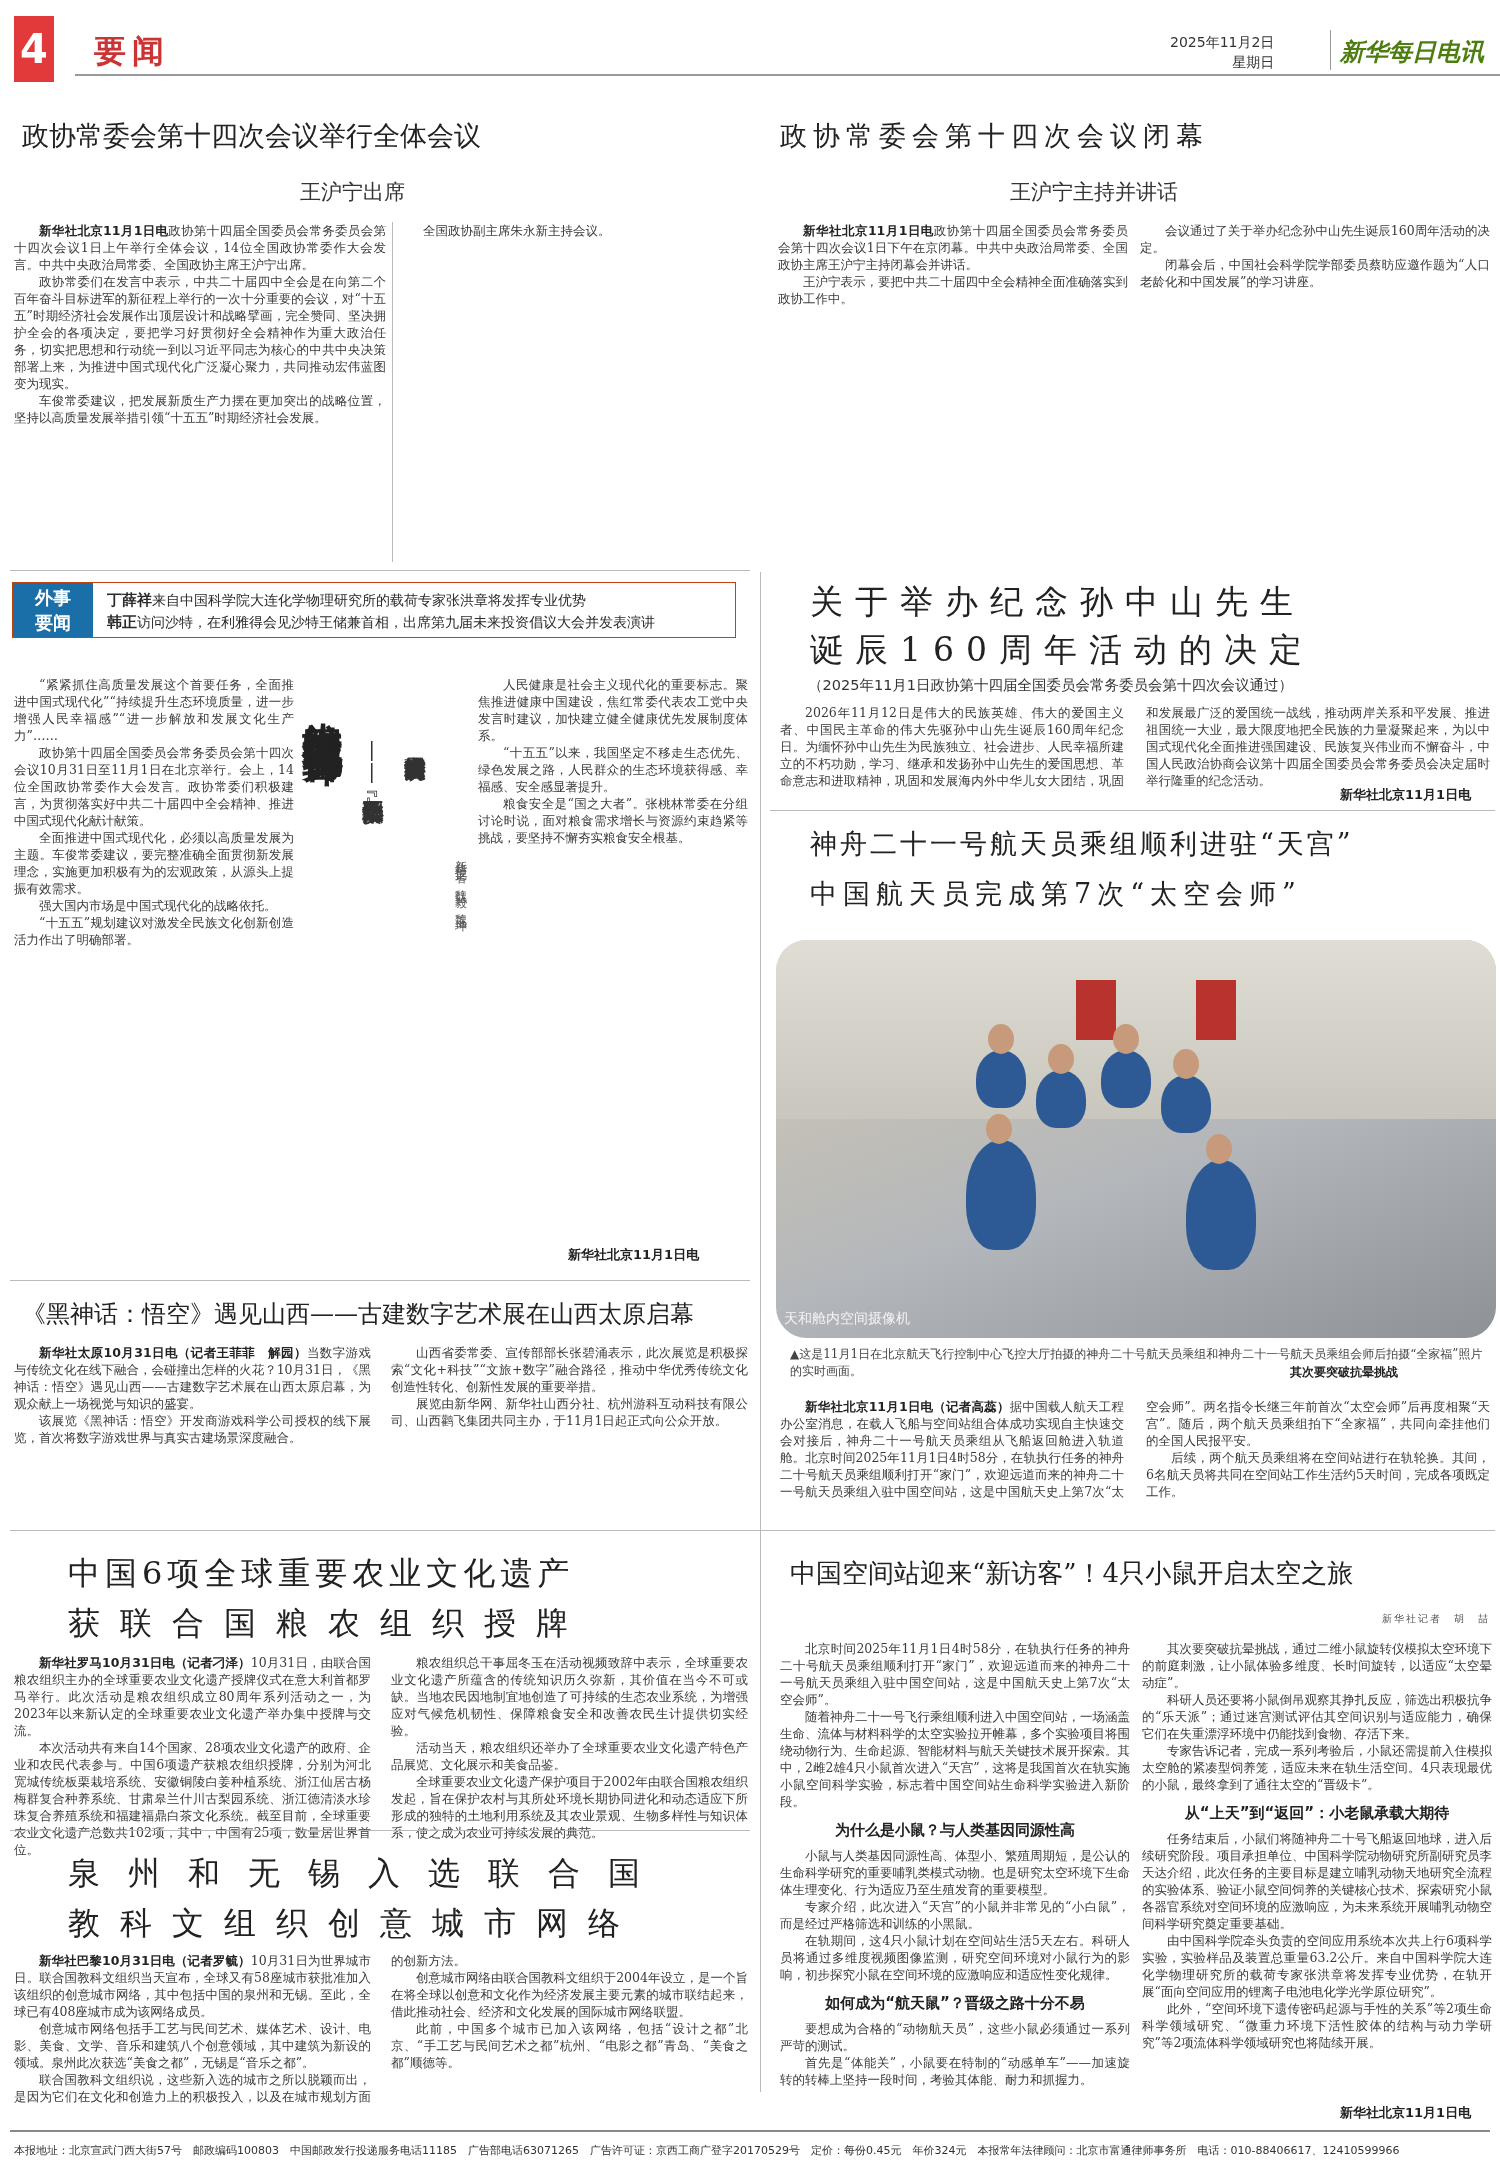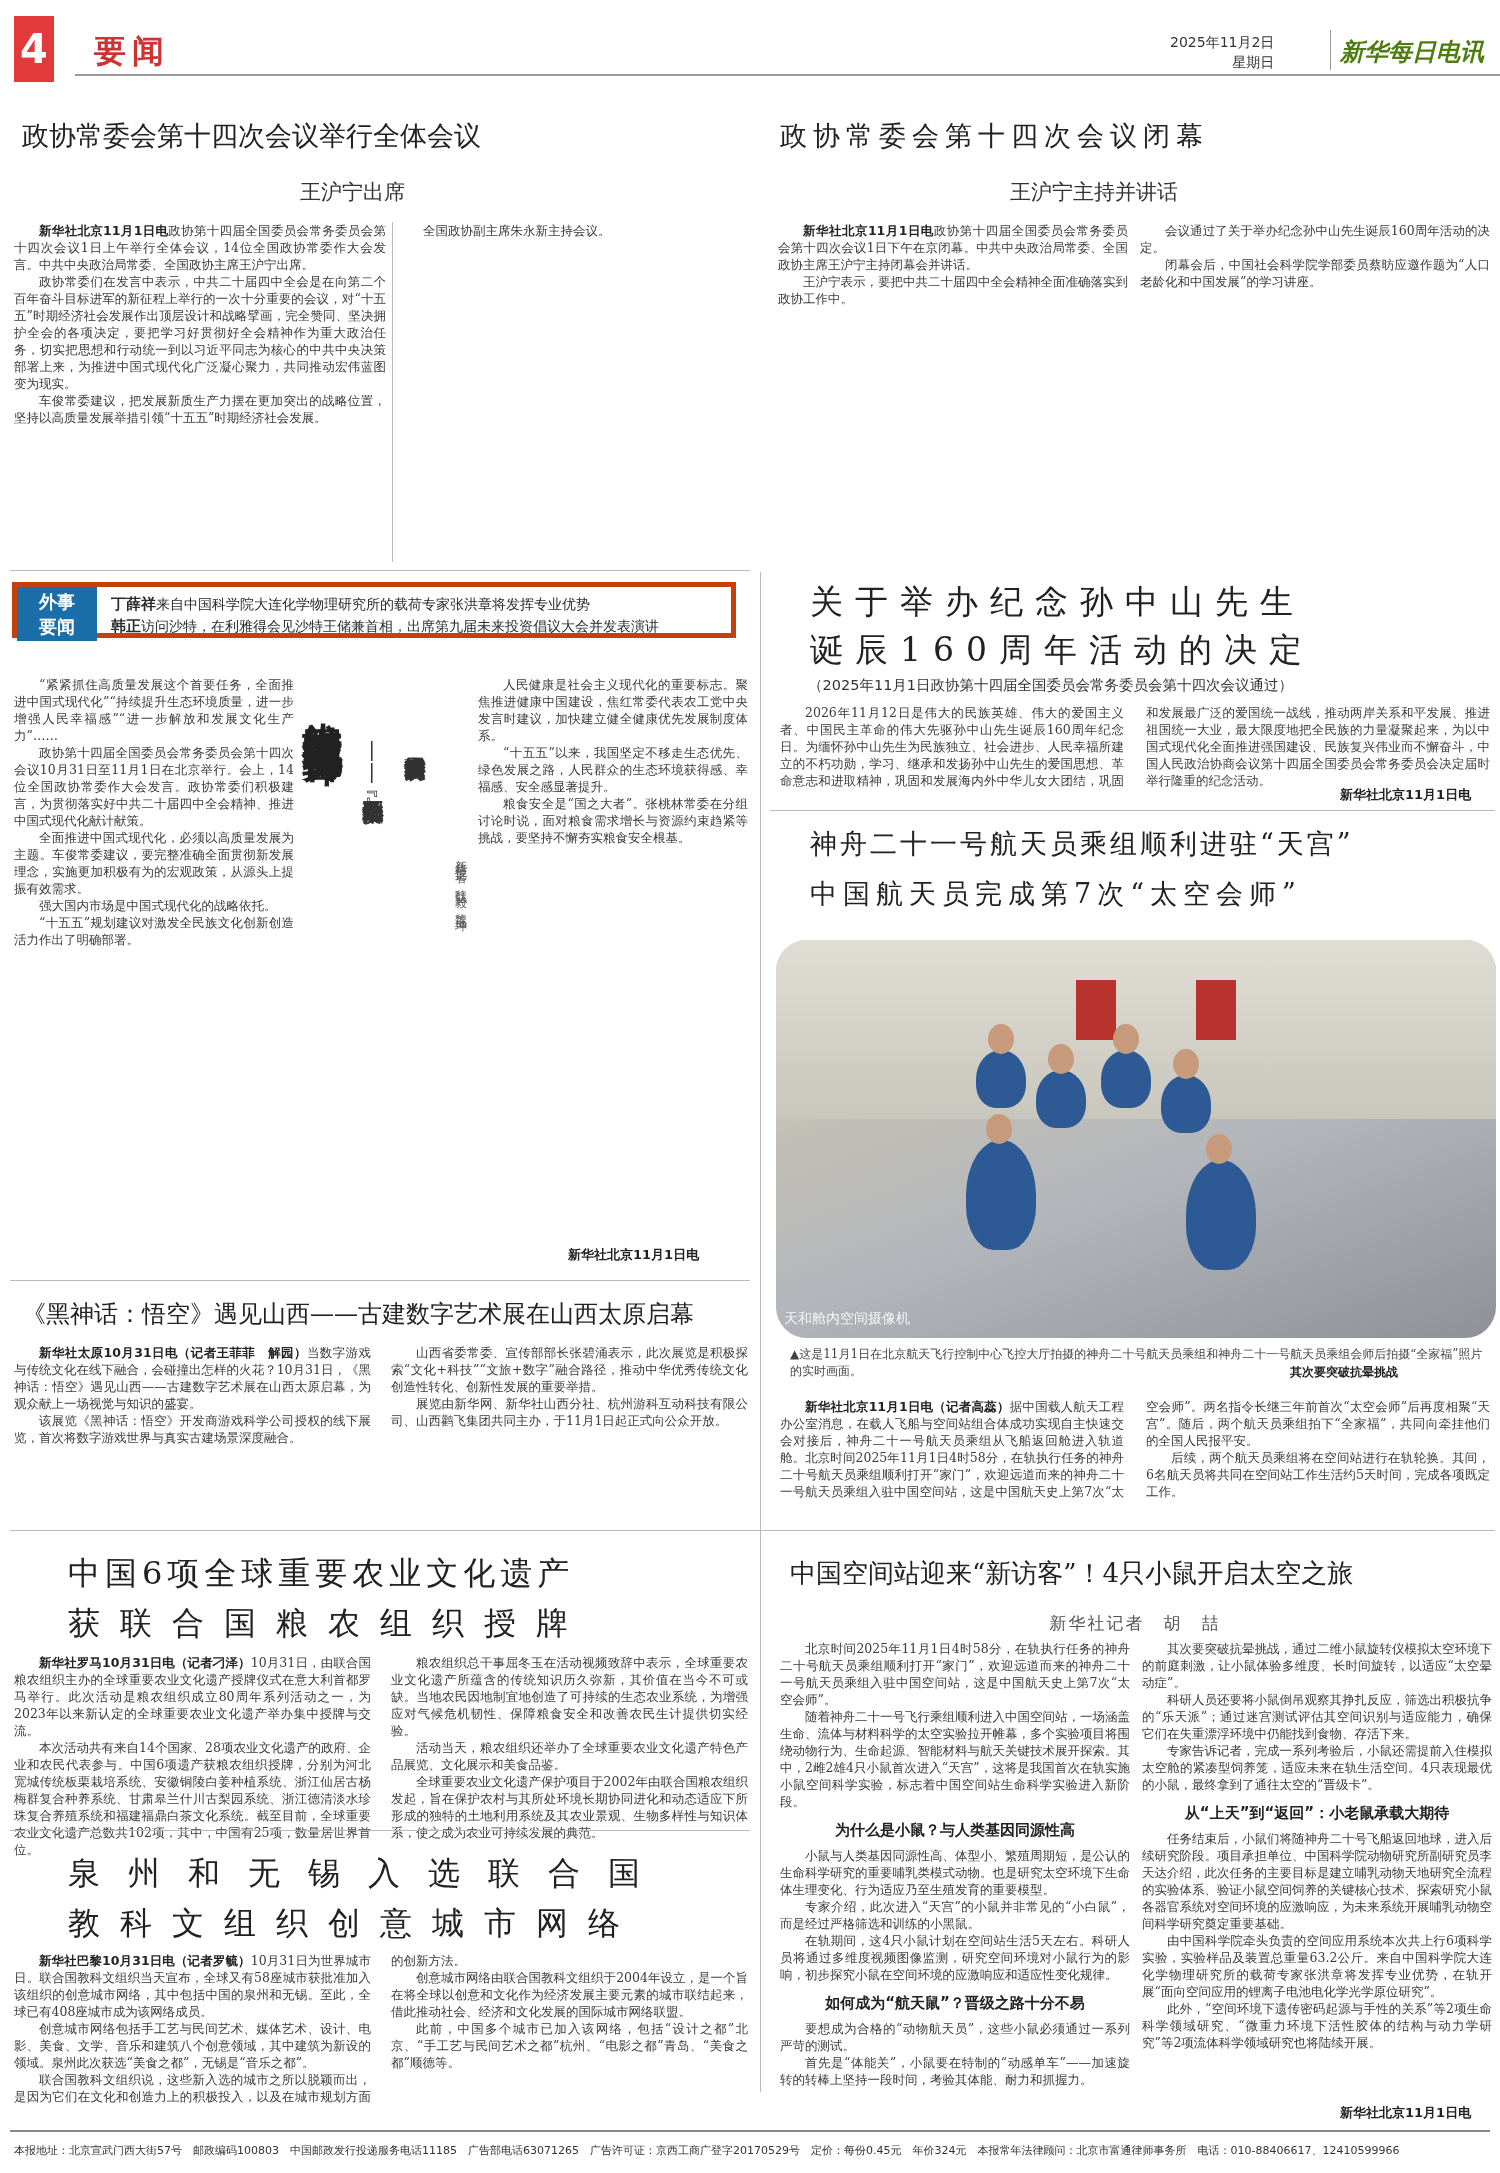--- a/index.html
+++ b/index.html
@@ -13,33 +13,33 @@
   .masthead-logo { left: 1340px; top: 36px; font-size: 24px; color: #4d7c0f; font-weight: bold; font-style: italic; }
   .h1 { font-weight: normal; font-size: 27px; color: #222; white-space: nowrap; }
   .h2 { font-size: 36px; color: #222; white-space: nowrap; letter-spacing: 8px; }
   .sub { font-family: "DejaVu Sans", sans-serif; font-size: 21px; color: #333; }
   .body-text { font-size: 12.5px; line-height: 17px; color: #3a3a3a; text-align: justify; }
   .body-text p { text-indent: 2em; }
   .bold-lead { font-family: "DejaVu Sans", sans-serif; font-weight: bold; color: #222; }
   .dateline { font-family: "DejaVu Sans", sans-serif; font-weight: bold; font-size: 13px; color: #222; }
   .vsep { width: 1px; background: #bbb; }
   .hsep { height: 1px; background: #bbb; }
-  .foreign-box { left: 12px; top: 582px; width: 724px; height: 56px; border: 5px solid #c2410c; background: #fff; }
+  .foreign-box { left: 12px; top: 582px; width: 724px; height: 56px; border: 1px solid #c2410c; background: #fff; }
   .foreign-label { position: absolute; left: 0; top: 0; width: 80px; height: 54px; background: #1a6fa8; color: #fff; font-family: "DejaVu Sans", sans-serif; font-size: 18px; text-align: center; line-height: 25px; padding-top: 2px; font-weight: bold; }
   .foreign-item { position: absolute; left: 94px; font-size: 14px; white-space: nowrap; }
   .foreign-item b { font-family: "DejaVu Sans", sans-serif; font-size: 15px; }
   .vtitle { writing-mode: vertical-rl; white-space: nowrap; }
   .photo { left: 776px; top: 940px; width: 720px; height: 398px; background: linear-gradient(160deg,#d9d7cf 0%,#c2bfb6 30%,#b4b7bb 55%,#8e9296 100%); overflow: hidden; border-radius: 31px; }
   .astro { position: absolute; width: 50px; height: 58px; border-radius: 50% 50% 40% 40%; background: #2d5a94; }
   .astro .head { position: absolute; left: 12px; top: -26px; width: 26px; height: 30px; border-radius: 50%; background: #c69a7a; }
   .caption { font-size: 12px; color: #444; line-height: 17px; }
   .footer-rule { left: 10px; top: 2130px; width: 1480px; height: 2px; background: #888; }
   .footer { left: 14px; top: 2143px; width: 1480px; font-family: "DejaVu Sans", sans-serif; font-size: 11px; color: #333; white-space: nowrap; }
   .subhead { font-family: "DejaVu Sans", sans-serif; font-weight: bold; font-size: 15px; color: #222; text-align: center; }
-  .byline { font-size: 17px; color: #555; text-align: center; letter-spacing: 2px; }
+  .byline { font-size: 10px; color: #555; text-align: right; letter-spacing: 2px; }
 </style>
 </head>
 <body>
 
 <div class="abs masthead-num">4</div>
 <div class="abs masthead-sec">要闻</div>
 <div class="abs masthead-rule"></div>
 <div class="abs masthead-date">
   <div>2025年11月2日</div>
   <div>星期日</div>

